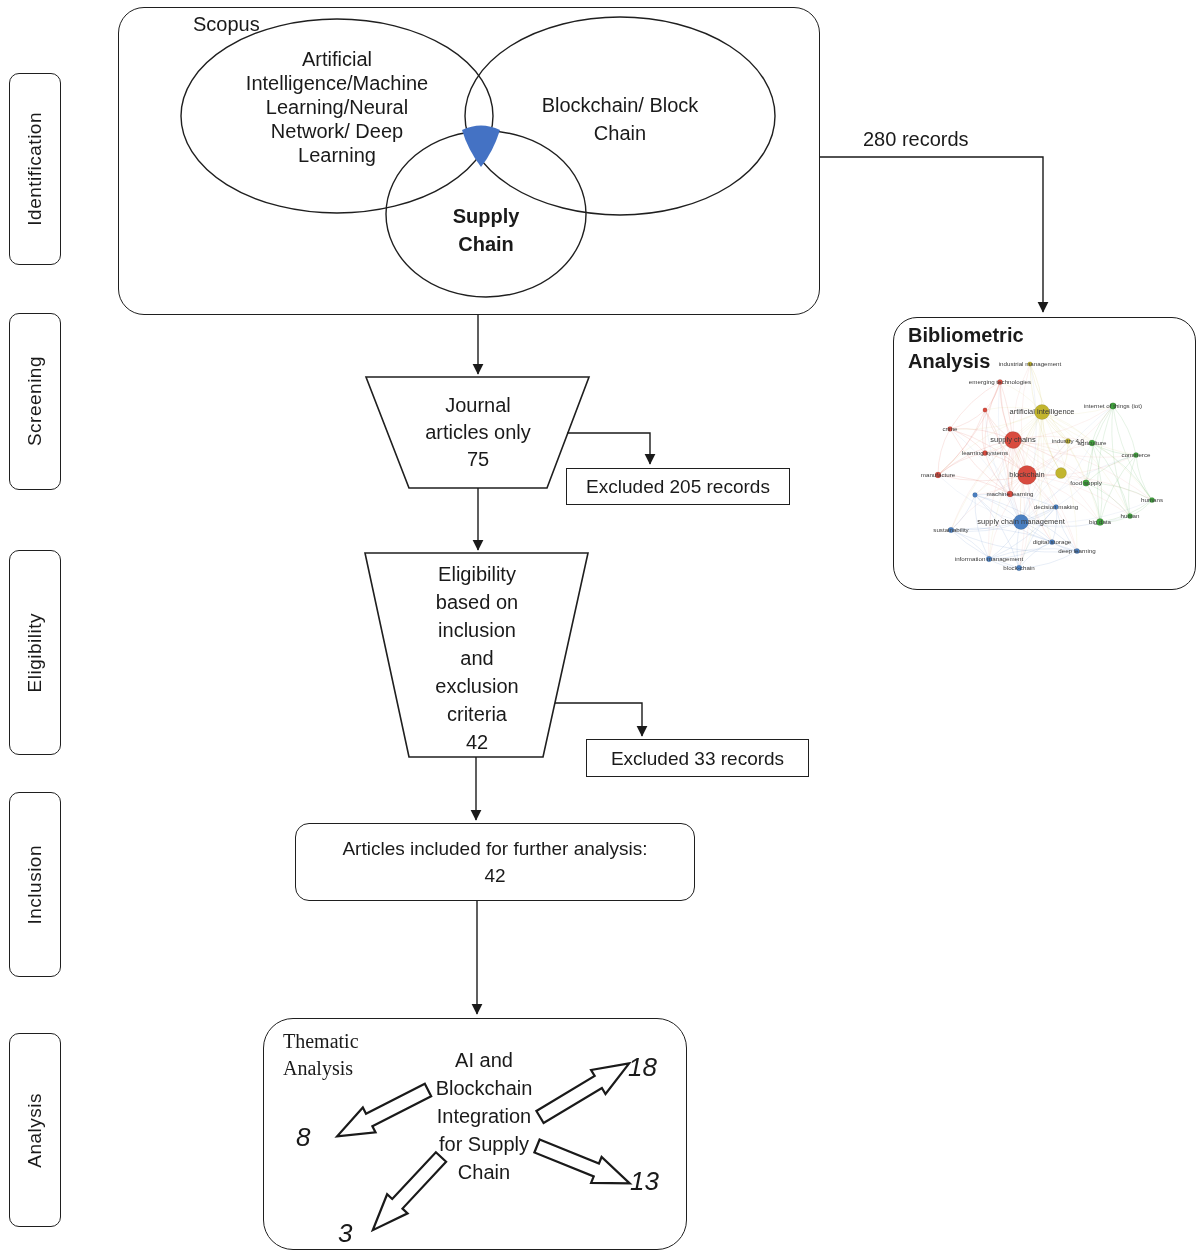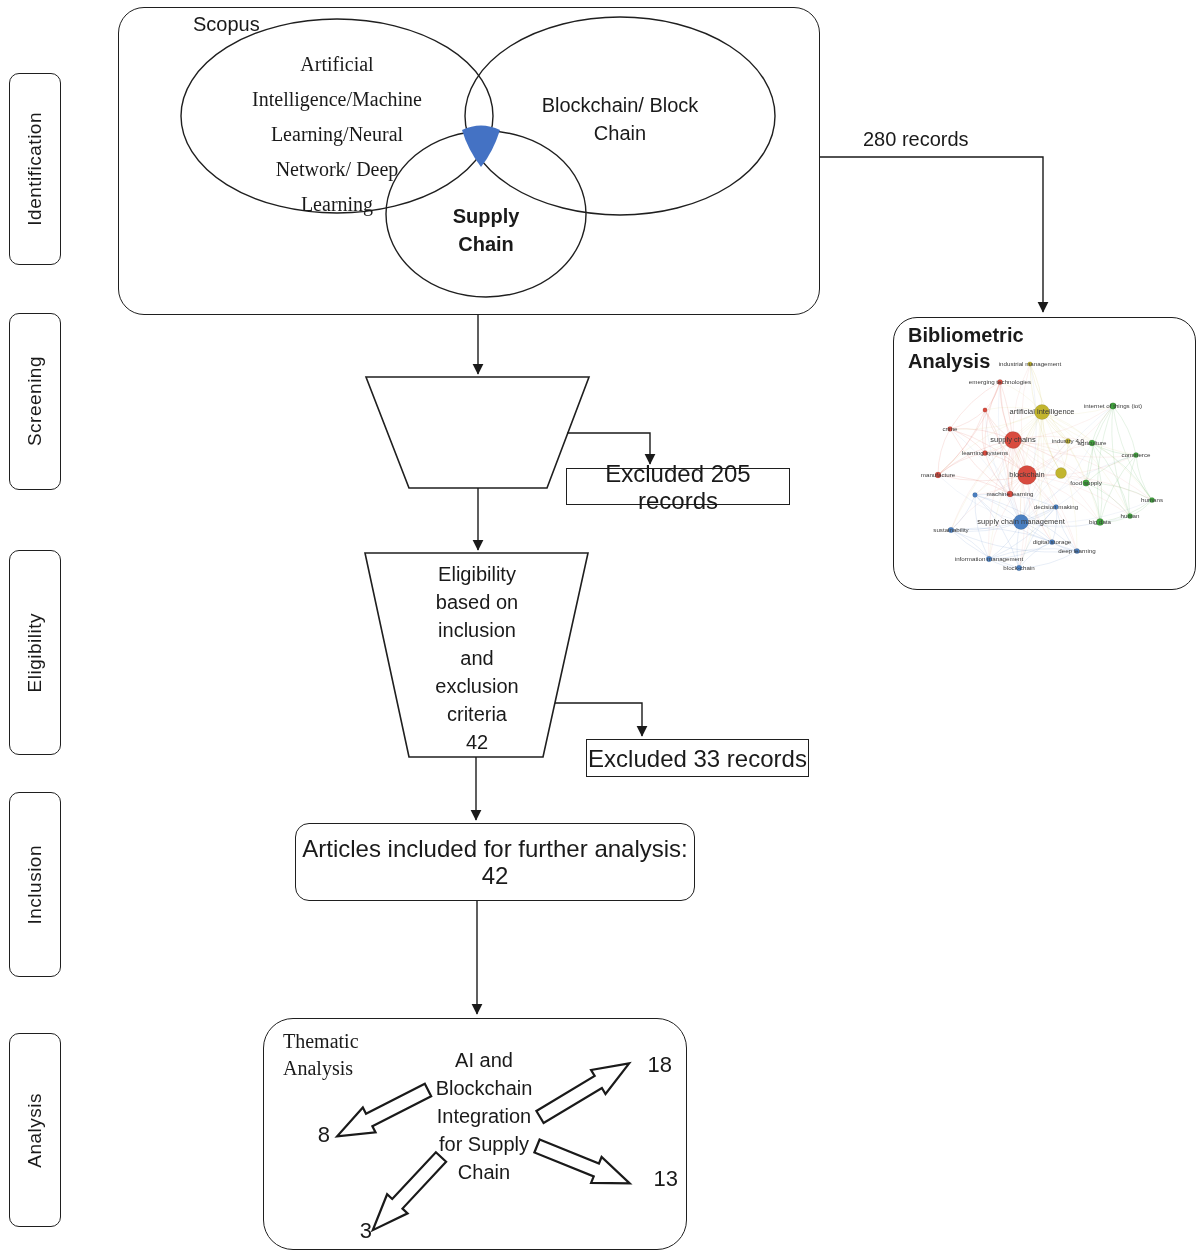--- a/index.html
+++ b/index.html
@@ -16,27 +16,27 @@
   .round30{border-radius:30px;}
   .round14{border-radius:14px;}
   .round10{border-radius:10px;}
   .flexc{display:flex;align-items:center;justify-content:center;}
   .txt{position:absolute;white-space:pre-line;line-height:27px;font-size:20px;}
   .center{text-align:center;}
   .vtext{
     writing-mode:vertical-rl;transform:rotate(180deg);
     font-size:19px;letter-spacing:0.5px;white-space:nowrap;
   }
-  .label-inbox{white-space:pre-line;font-size:24px;line-height:27px;text-align:center;}
+  .label-inbox{white-space:pre-line;font-size:19px;line-height:27px;text-align:center;}
   svg.overlay{position:absolute;left:0;top:0;width:1200px;height:1257px;pointer-events:none;}
   .venn{fill:none;stroke:#1f1f1f;stroke-width:1.4;}
   .shape{fill:#ffffff;stroke:#1f1f1f;stroke-width:1.6;}
   .conn{fill:none;stroke:#1a1a1a;stroke-width:1.4;marker-end:url(#ah);}
   .blockarrow{fill:#ffffff;stroke:#1a1a1a;stroke-width:2.2;stroke-linejoin:miter;}
-  .count{position:absolute;font-size:22px;text-align:right;}
+  .count{position:absolute;font-size:26px;text-align:left;font-style:italic;}
 </style>
 </head>
 <body>
 
 <div class="canvas">
 
   <div class="box round10 flexc" style="left:9px;top:73px;width:52px;height:192px;">
     <span class="vtext">Identification</span>
   </div>
   <div class="box round10 flexc" style="left:9px;top:313px;width:52px;height:177px;">
@@ -313,32 +313,35 @@
         <text x="46" y="177" text-anchor="middle" font-size="6.2" fill="#3a3a3a" font-family="&quot;Liberation Sans&quot;, sans-serif">sustainability</text>
         <text x="147" y="189" text-anchor="middle" font-size="6.2" fill="#3a3a3a" font-family="&quot;Liberation Sans&quot;, sans-serif">digital storage</text>
         <text x="172" y="198" text-anchor="middle" font-size="6.2" fill="#3a3a3a" font-family="&quot;Liberation Sans&quot;, sans-serif">deep learning</text>
         <text x="84" y="206" text-anchor="middle" font-size="6.2" fill="#3a3a3a" font-family="&quot;Liberation Sans&quot;, sans-serif">information management</text>
         <text x="114" y="215" text-anchor="middle" font-size="6.2" fill="#3a3a3a" font-family="&quot;Liberation Sans&quot;, sans-serif">block-chain</text>
       </g>
   </svg>
 
   <div class="txt" style="left:146px;top:11px;margin-left:47px;">Scopus</div>
 
-  <div class="txt center" style="left:190px;top:47px;width:294px;line-height:35px;font-family:Liberation Serif, serif;">Artificial
+  <div class="txt center" style="left:190px;top:47px;width:294px;line-height:24px;">Artificial
 Intelligence/Machine
 Learning/Neural
 Network/ Deep
 Learning</div>
   <div class="txt center" style="left:522px;top:92px;width:196px;line-height:27.5px;">Blockchain/ Block
 Chain</div>
   <div class="txt center" style="left:436px;top:203px;width:100px;line-height:27.5px;font-weight:bold;">Supply
 Chain</div>
 
   <div class="txt" style="left:863px;top:126px;">280 records</div>
 
+  <div class="txt center" style="left:388px;top:392px;width:180px;">Journal
+articles only
+75</div>
 
   <div class="txt center" style="left:387px;top:560px;width:180px;line-height:28px;">Eligibility
 based on
 inclusion
 and
 exclusion
 criteria
 42</div>
 
   <div class="txt" style="left:283px;top:1028px;font-family:Liberation Serif, serif;">Thematic

